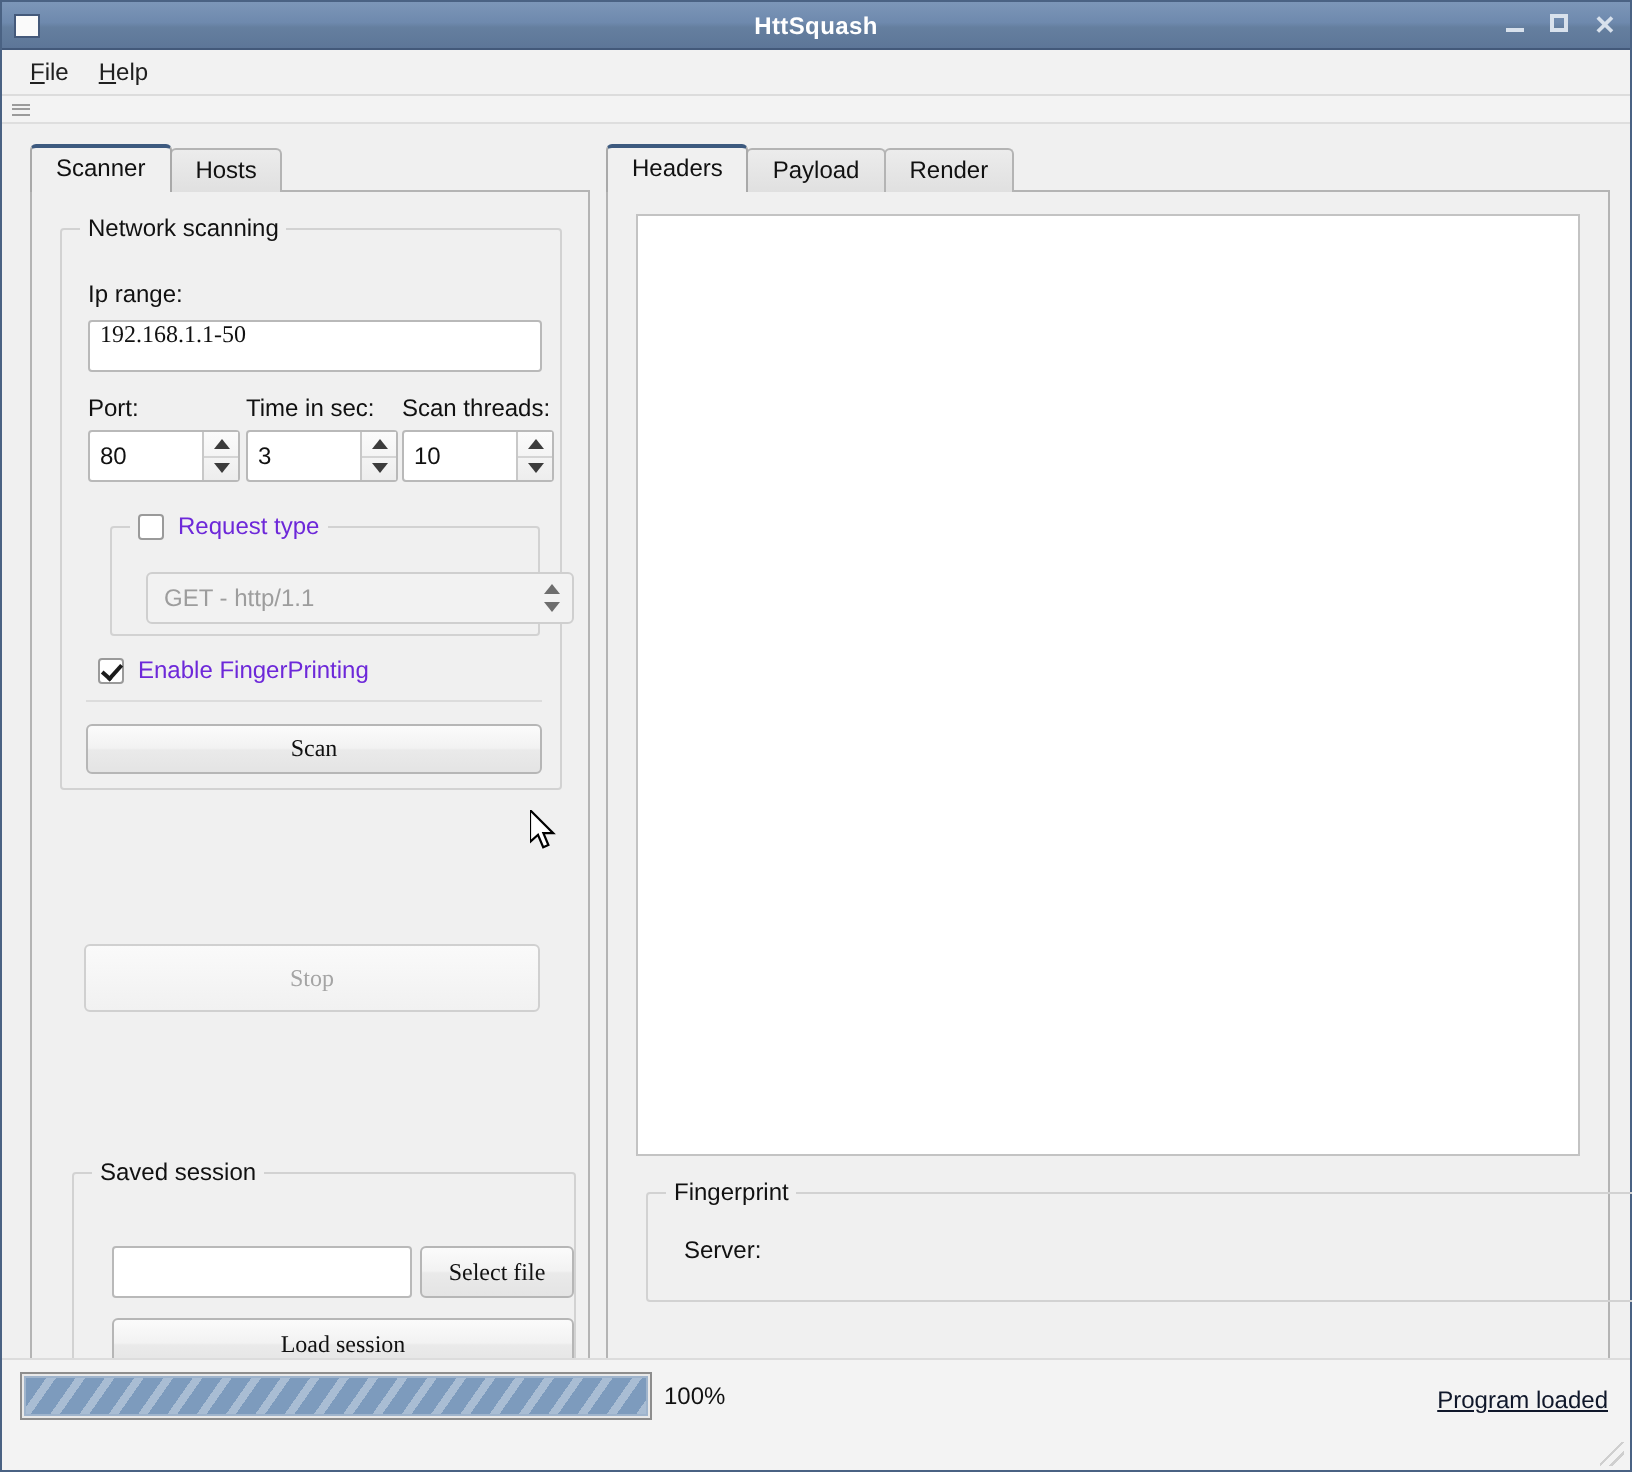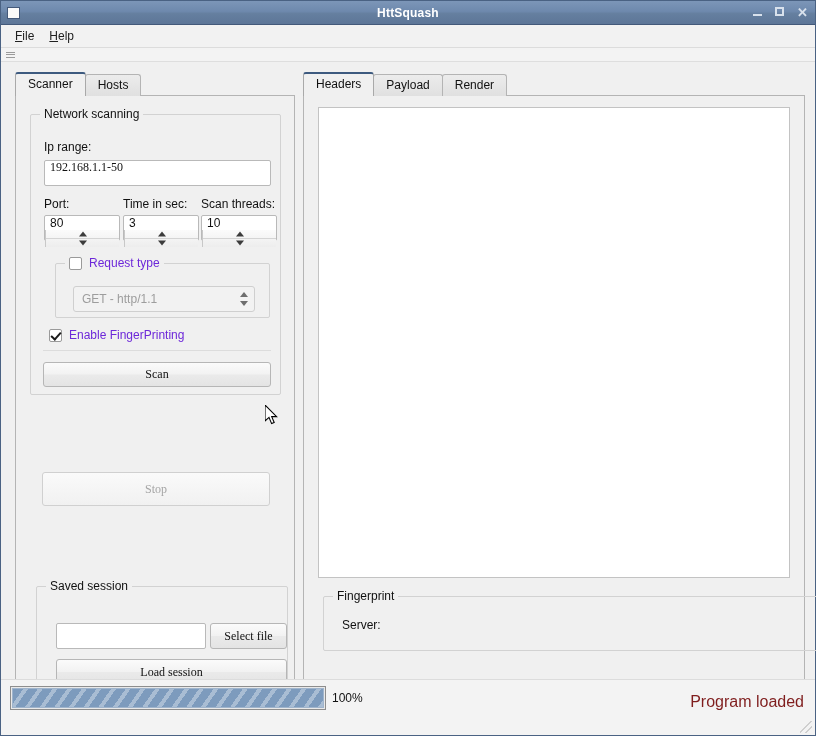--- a/index.html
+++ b/index.html
@@ -219,21 +219,20 @@
   
   .spinbox {
     position: absolute;
     box-sizing: border-box;
     height: 26px;
     background: #ffffff;
     border: 1px solid #b9b9b9;
     border-radius: 2px;
     display: flex;
     align-items: stretch;
-    flex-direction: column;
   }
   .spin-val {
     flex: 1 1 auto;
     display: flex; align-items: center;
     padding-left: 5px;
     font-size: 12px;
     color: #111;
   }
   .spin-btns {
     flex: 0 0 17px;
@@ -389,22 +388,23 @@
   }
   .progress-label {
     position: absolute;
     left: 331px; top: 11px;
     font-size: 12px;
     color: #111;
   }
   .status-msg {
     position: absolute;
     right: 11px; top: 13px;
-    font-size: 16px;
-    color: #7f1d1d;
+    font-size: 12px;
+    color: #0f172a;
+    text-decoration: underline;
   }
   .resize-grip {
     position: absolute;
     right: 3px; bottom: 2px;
     width: 12px; height: 12px;
     background-image:
       linear-gradient(135deg, transparent 44%, #cfcfcf 44%, #cfcfcf 52%, transparent 52%),
       linear-gradient(135deg, transparent 68%, #cfcfcf 68%, #cfcfcf 76%, transparent 76%);
   }
 
@@ -493,21 +493,21 @@
             <span class="spin-up"></span>
             <span class="spin-dn"></span>
           </span>
         </div>
 
         <div class="groupbox" style="left:24px; top:148px; width:215px; height:55px;">
           <span class="checkbox" style="left:9px; top:-8px; background:#f0f0f0; padding:0 4px;">
             <span class="cbox"></span>
             <span>Request type</span>
           </span>
-          <div class="combo" style="left:17px; top:22px; width:182px;">
+          <div class="combo" style="left:17px; top:22px; width:214px;">
             <span class="combo-text">GET - http/1.1</span>
             <span class="combo-arrows"></span>
           </div>
         </div>
 
         <span class="checkbox" style="left:18px; top:213px;">
           <span class="cbox checked"></span>
           <span>Enable FingerPrinting</span>
         </span>
 

